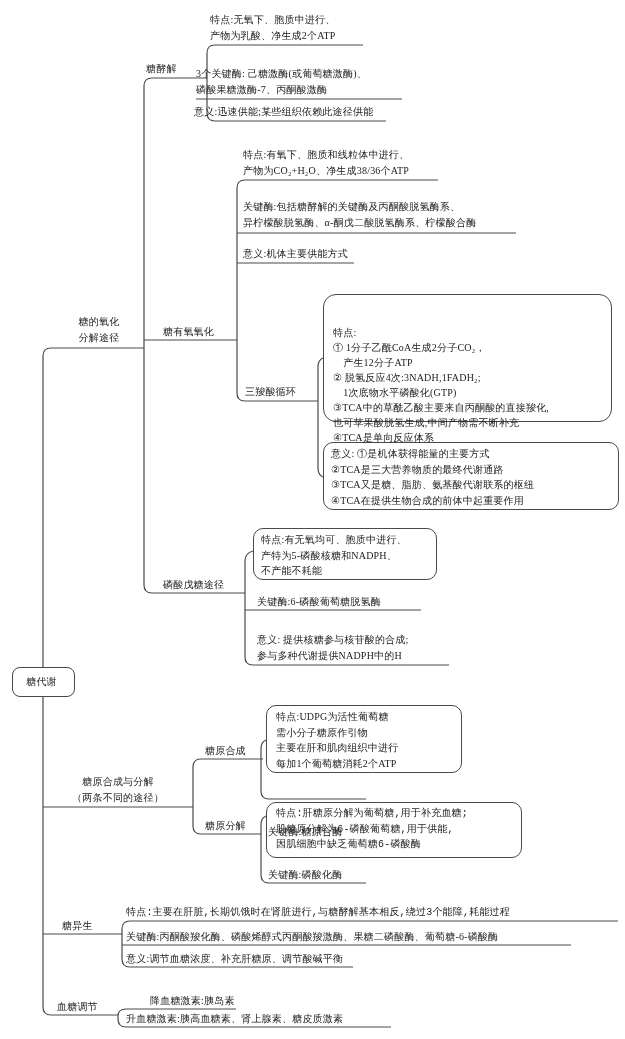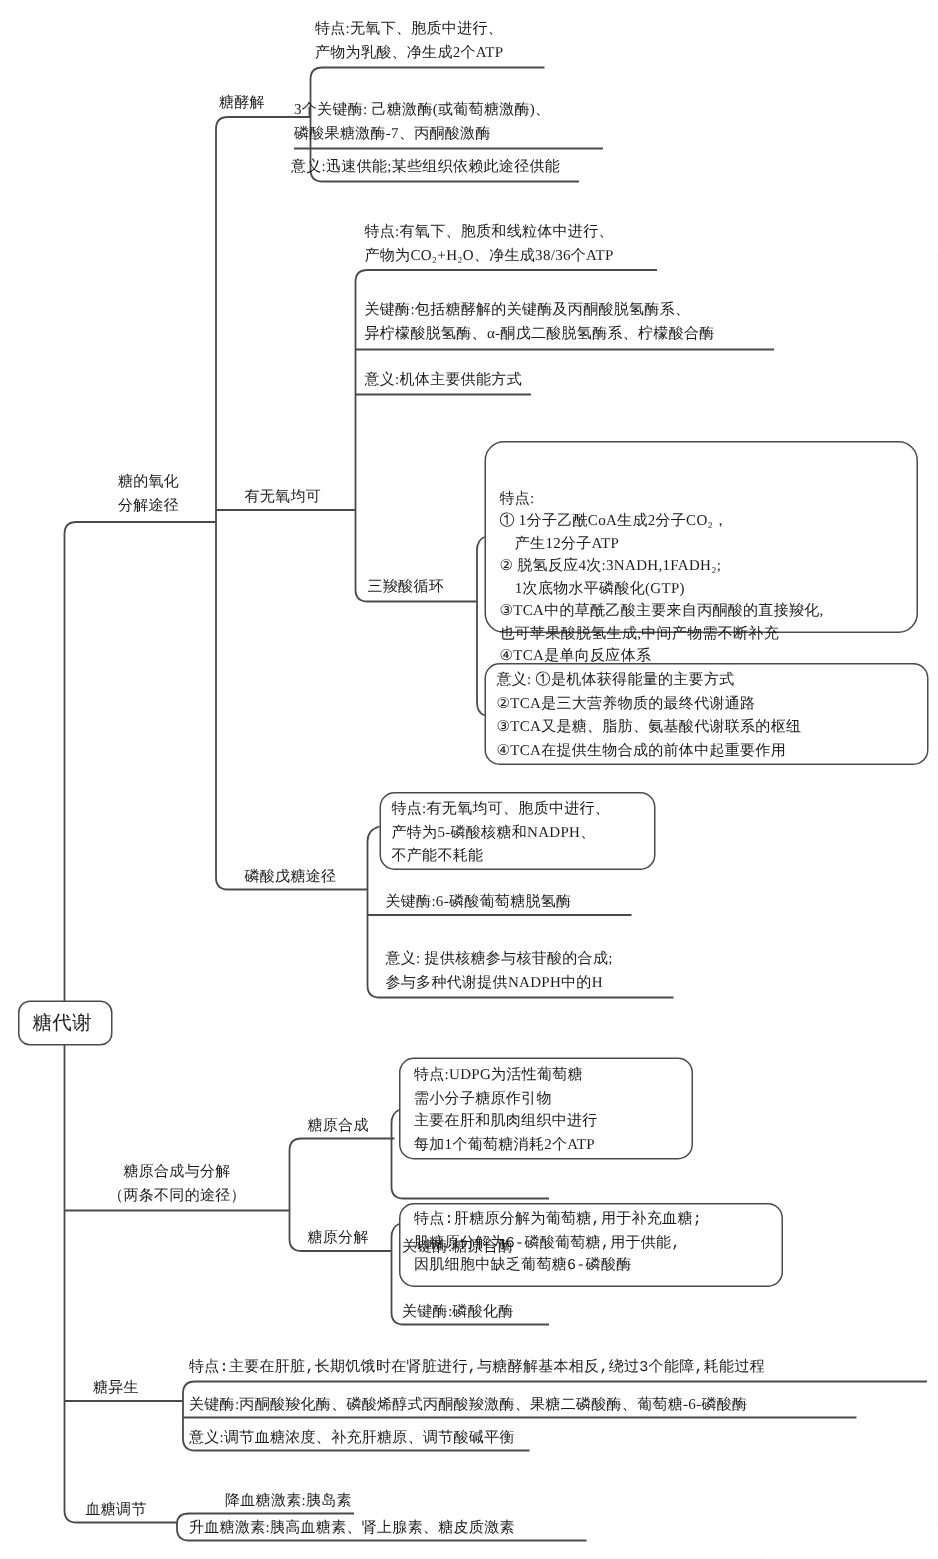--- a/index.html
+++ b/index.html
@@ -57,37 +57,37 @@
     <path d="M236 1009 H126 Q118 1009 118 1016 V1019 Q118 1027 126 1027 H391"></path>
   </svg>
 
   <div class="box" style="left:323px;top:294px;width:289px;height:128px;border-radius:13px;"></div>
   <div class="box" style="left:323px;top:442px;width:296px;height:68px;"></div>
   <div class="box" style="left:253px;top:528px;width:184px;height:52px;"></div>
   <div class="box" style="left:266px;top:705px;width:196px;height:68px;"></div>
   <div class="box" style="left:266px;top:802px;width:256px;height:56px;"></div>
   <div class="box" style="left:12px;top:667px;width:63px;height:30px;border-radius:8px;"></div>
 
-  <div class="txt center" style="left:12px;top:667px;width:59px;line-height:29px;font-size:13px;">糖代谢</div>
+  <div class="txt center" style="left:12px;top:667px;width:59px;line-height:29px;font-size:10px;">糖代谢</div>
 
   <div class="txt center" style="left:55px;top:314px;width:88px;">糖的氧化
 分解途径</div>
   <div class="txt center" style="left:62px;top:774px;width:112px;">糖原合成与分解
 （两条不同的途径）</div>
   <div class="txt" style="left:62px;top:918px;">糖异生</div>
   <div class="txt" style="left:57px;top:999px;">血糖调节</div>
 
   <div class="txt" style="left:146px;top:61px;">糖酵解</div>
   <div class="txt" style="left:210px;top:12px;">特点:无氧下、胞质中进行、
 产物为乳酸、净生成2个ATP</div>
   <div class="txt" style="left:196px;top:66px;">3个关键酶: 己糖激酶(或葡萄糖激酶)、
 磷酸果糖激酶-7、丙酮酸激酶</div>
   <div class="txt" style="left:194px;top:104px;">意义:迅速供能;某些组织依赖此途径供能</div>
 
-  <div class="txt" style="left:163px;top:324px;">有无氧均可</div>
+  <div class="txt" style="left:163px;top:324px;">糖有氧氧化</div>
   <div class="txt" style="left:243px;top:147px;">特点:有氧下、胞质和线粒体中进行、
 产物为CO₂+H₂O、净生成38/36个ATP</div>
   <div class="txt" style="left:243px;top:199px;">关键酶:包括糖酵解的关键酶及丙酮酸脱氢酶系、
 异柠檬酸脱氢酶、α-酮戊二酸脱氢酶系、柠檬酸合酶</div>
   <div class="txt" style="left:243px;top:246px;">意义:机体主要供能方式</div>
 
   <div class="txt" style="left:245px;top:384px;">三羧酸循环</div>
   <div class="txt lh15" style="left:333px;top:299px;width:272px;margin-top:26px;">特点:
 ① 1分子乙酰CoA生成2分子CO₂，
 　产生12分子ATP

